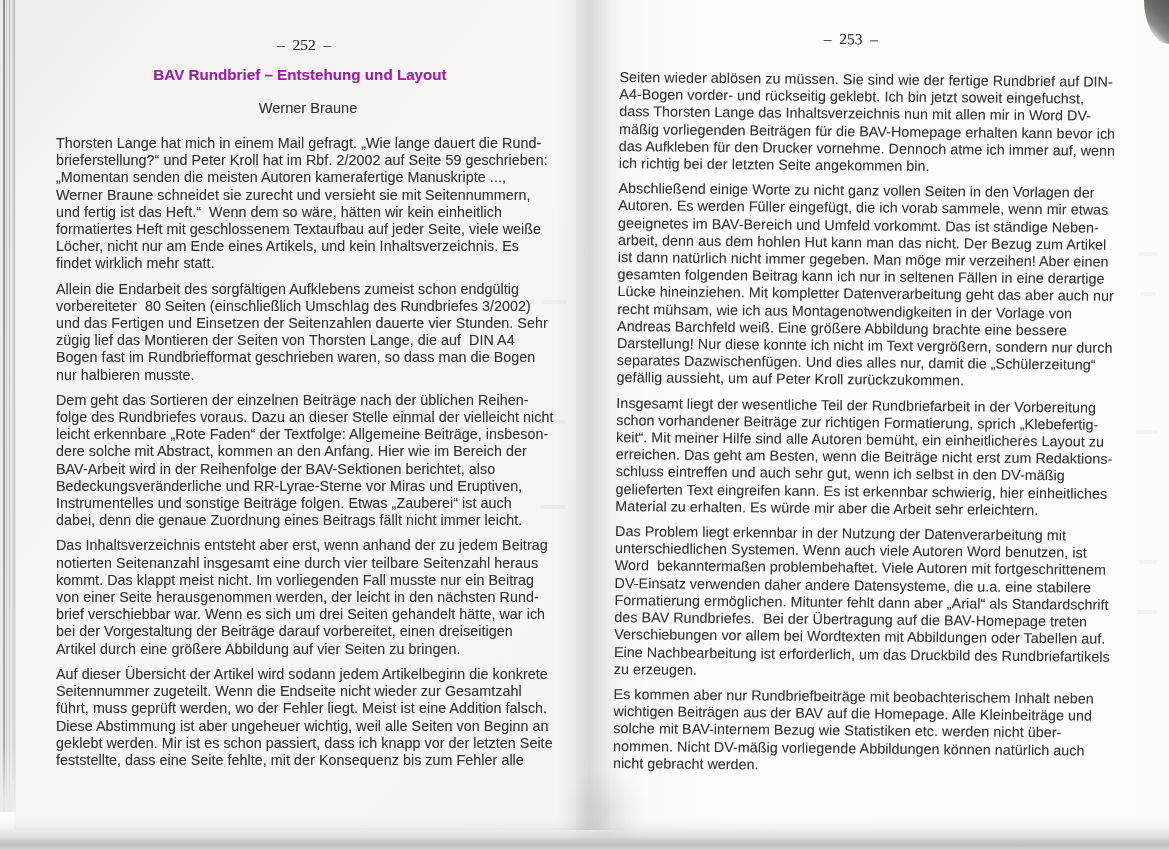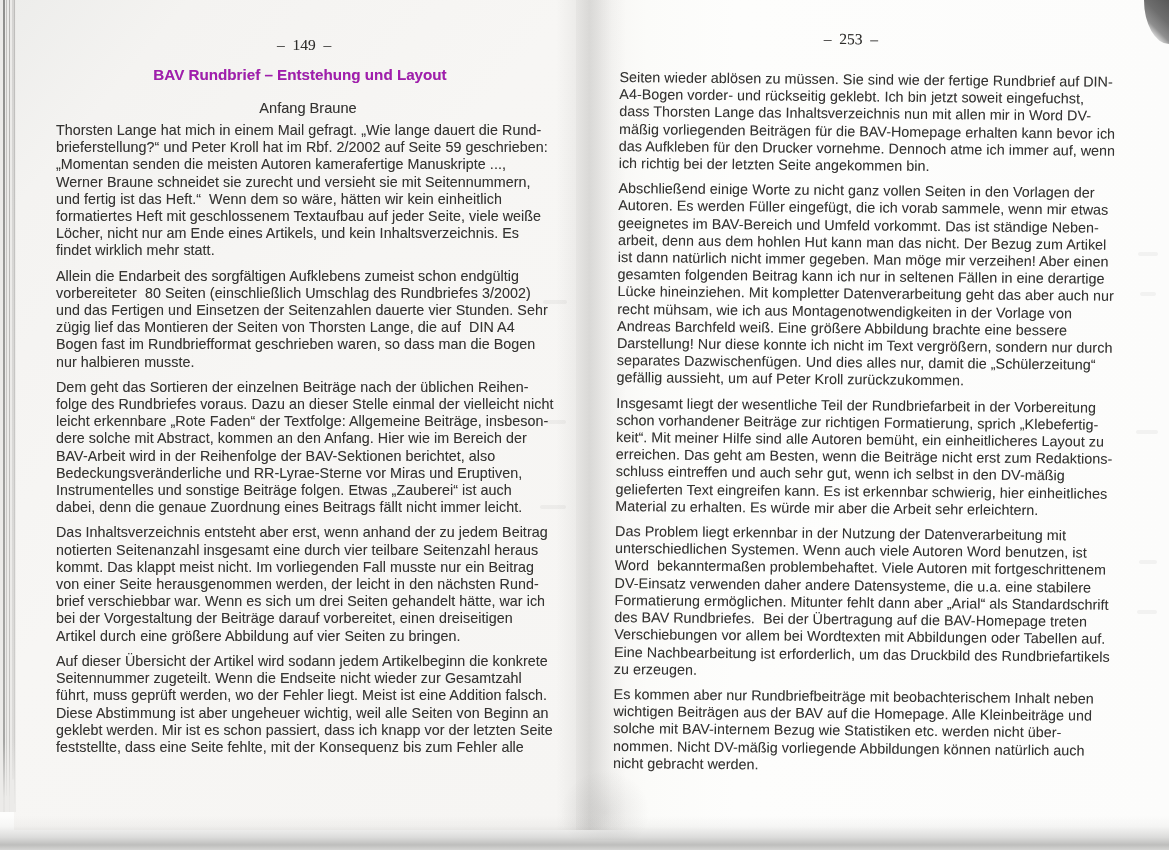--- a/index.html
+++ b/index.html
@@ -95,21 +95,21 @@
     font-size: 14.6px; line-height: 17px;
     text-align: center; margin: 16px 0 0;
     transform: translateX(-6px);
   }
   .para {
     margin: 0; white-space: pre;
     font-size: 14.3px; line-height: 17.2px;
     letter-spacing: 0.05px;
   }
   .para + .para { margin-top: 8px; }
-  .content-left  .para.first { margin-top: 5px; }
+  .content-left  .para.first { margin-top: 18px; }
   .content-right .para.first { margin-top: 24px; }
 </style>
 </head>
 <body>
 
 <div class="scan">
 
   <div class="page page-left"></div>
   <div class="page page-right"></div>
 
@@ -122,23 +122,23 @@
   <div class="bleed-mark" style="left:543px; top:300px; width:24px; height:4px;"></div>
   <div class="bleed-mark" style="left:546px; top:420px; width:20px; height:4px;"></div>
   <div class="bleed-mark" style="left:540px; top:505px; width:26px; height:4px;"></div>
   <div class="bleed-mark" style="left:1138px; top:252px; width:20px; height:4px;"></div>
   <div class="bleed-mark" style="left:1140px; top:292px; width:16px; height:4px;"></div>
   <div class="bleed-mark" style="left:1136px; top:430px; width:22px; height:4px;"></div>
   <div class="bleed-mark" style="left:1139px; top:560px; width:18px; height:4px;"></div>
   <div class="bleed-mark" style="left:1137px; top:610px; width:20px; height:4px;"></div>
 
   <div class="content content-left">
-    <div class="page-number">–  149  –</div>
+    <div class="page-number">–  252  –</div>
     <h1 class="title">BAV Rundbrief – Entstehung und Layout</h1>
-    <div class="author">Anfang Braune</div>
+    <div class="author">Werner Braune</div>
     <p class="para first">Thorsten Lange hat mich in einem Mail gefragt. „Wie lange dauert die Rund-
 brieferstellung?“ und Peter Kroll hat im Rbf. 2/2002 auf Seite 59 geschrieben:
 „Momentan senden die meisten Autoren kamerafertige Manuskripte ...,
 Werner Braune schneidet sie zurecht und versieht sie mit Seitennummern,
 und fertig ist das Heft.“  Wenn dem so wäre, hätten wir kein einheitlich
 formatiertes Heft mit geschlossenem Textaufbau auf jeder Seite, viele weiße
 Löcher, nicht nur am Ende eines Artikels, und kein Inhaltsverzeichnis. Es
 findet wirklich mehr statt.</p>
     <p class="para">Allein die Endarbeit des sorgfältigen Aufklebens zumeist schon endgültig
 vorbereiteter  80 Seiten (einschließlich Umschlag des Rundbriefes 3/2002)

